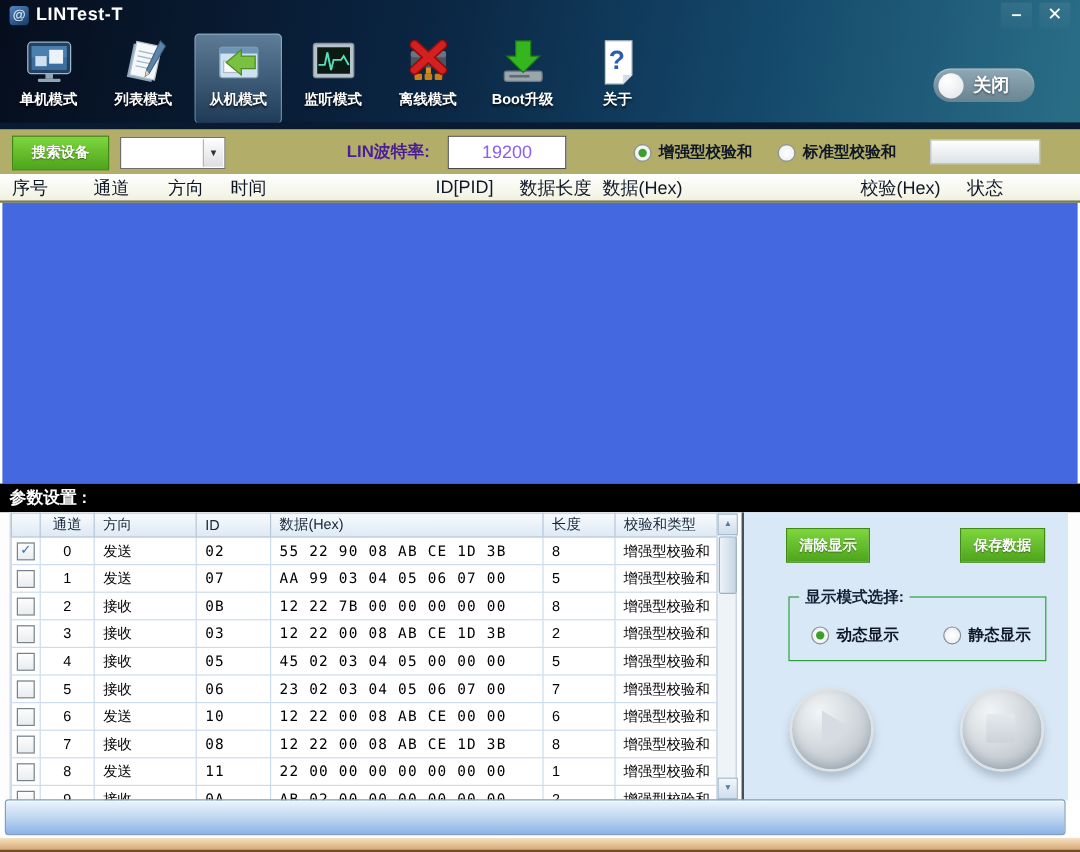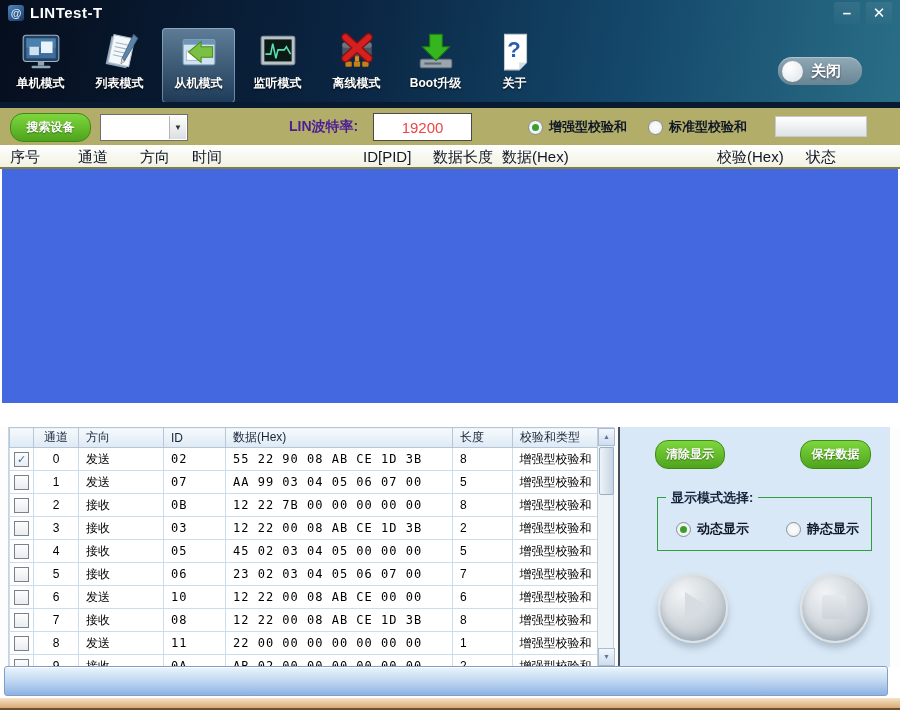--- a/index.html
+++ b/index.html
@@ -43,34 +43,34 @@
     background:linear-gradient(#c7ccd2aa,#8b949caa);display:flex;align-items:center;
     box-shadow:inset 0 1px 1px #ffffff55;
   }
   .close-pill .knob{width:21px;height:21px;border-radius:50%;margin-left:4px;
     background:radial-gradient(circle at 35% 30%,#ffffff,#dfe4e8);}
   .close-pill .lbl{color:#fff;font-size:15px;font-weight:bold;margin-left:8px;text-shadow:0 1px 2px #0008;}
   
   .sep-line{position:absolute;left:0;top:102px;width:900px;height:6px;background:#081b30;}
   .settings-bar{position:absolute;left:0;top:108px;width:900px;height:37px;background:#b2ae6a;}
   .btn-green{
-    background:linear-gradient(#7ed63e,#4ea41c);border:1px solid #3f8a15;border-radius:13px;
+    background:linear-gradient(#7ed63e,#4ea41c);border:1px solid #3f8a15;border-radius:0;
     color:#fff;font-weight:bold;font-size:12px;text-shadow:0 1px 1px #0006;
     display:flex;align-items:center;justify-content:center;
   }
   .search-btn{position:absolute;left:10px;top:5px;width:79px;height:27px;}
   .combo{position:absolute;left:100px;top:6px;width:86px;height:25px;background:#fff;
     border:1px solid #6f6f6f;}
   .combo .arrow-box{position:absolute;right:1px;top:1px;bottom:1px;width:16px;
     background:linear-gradient(#fdfdfd,#dcdfe2);border-left:1px solid #b5b5b5;
     color:#333;font-size:8px;line-height:23px;text-align:center;}
   .combo .val{position:absolute;left:4px;top:4px;font-size:12px;color:#000;}
   .baud-label{position:absolute;left:289px;top:10px;font-size:14px;font-weight:bold;color:#4c1d95;}
   .baud-input{position:absolute;left:373px;top:5px;width:93px;height:24px;background:#fff;
-    border:1px solid #4a4a4a;font-size:15px;color:#ef4444;text-align:center;
+    border:1px solid #4a4a4a;font-size:15px;color:#8b5cf6;text-align:center;
     font-family:"Liberation Sans","DejaVu Sans",sans-serif;}
   .radio{width:13px;height:13px;border-radius:50%;background:radial-gradient(#ffffff,#e7ebee);
     border:1px solid #8a9096;display:inline-block;position:relative;vertical-align:middle;}
   .radio.sel::after{content:"";position:absolute;left:3px;top:3px;width:7px;height:7px;
     border-radius:50%;background:#3aa02a;}
   .radio-row{position:absolute;display:flex;align-items:center;gap:6px;}
   .radio-lbl{font-size:13px;font-weight:bold;color:#101826;}
   .cs-radio-0{left:528px;top:10px;}
   .cs-radio-1{left:648px;top:10px;}
   .aux-field{position:absolute;left:775px;top:8px;width:90px;height:19px;
@@ -273,20 +273,23 @@
     <span class="dh3">时间</span>
     <span class="dh4">ID[PID]</span>
     <span class="dh5">数据长度</span>
     <span class="dh6">数据(Hex)</span>
     <span class="dh7">校验(Hex)</span>
     <span class="dh8">状态</span>
   </div>
 
   <div class="blue-area"></div>
 
+  <div class="params-bar">
+    <span>参数设置 :</span>
+  </div>
 
   <div class="lower-region">
 
     <div class="params-table-wrap">
       <table class="params">
         <colgroup>
           <col style="width:24px">
             <col style="width:45px">
             <col style="width:85px">
           <col style="width:62px">

